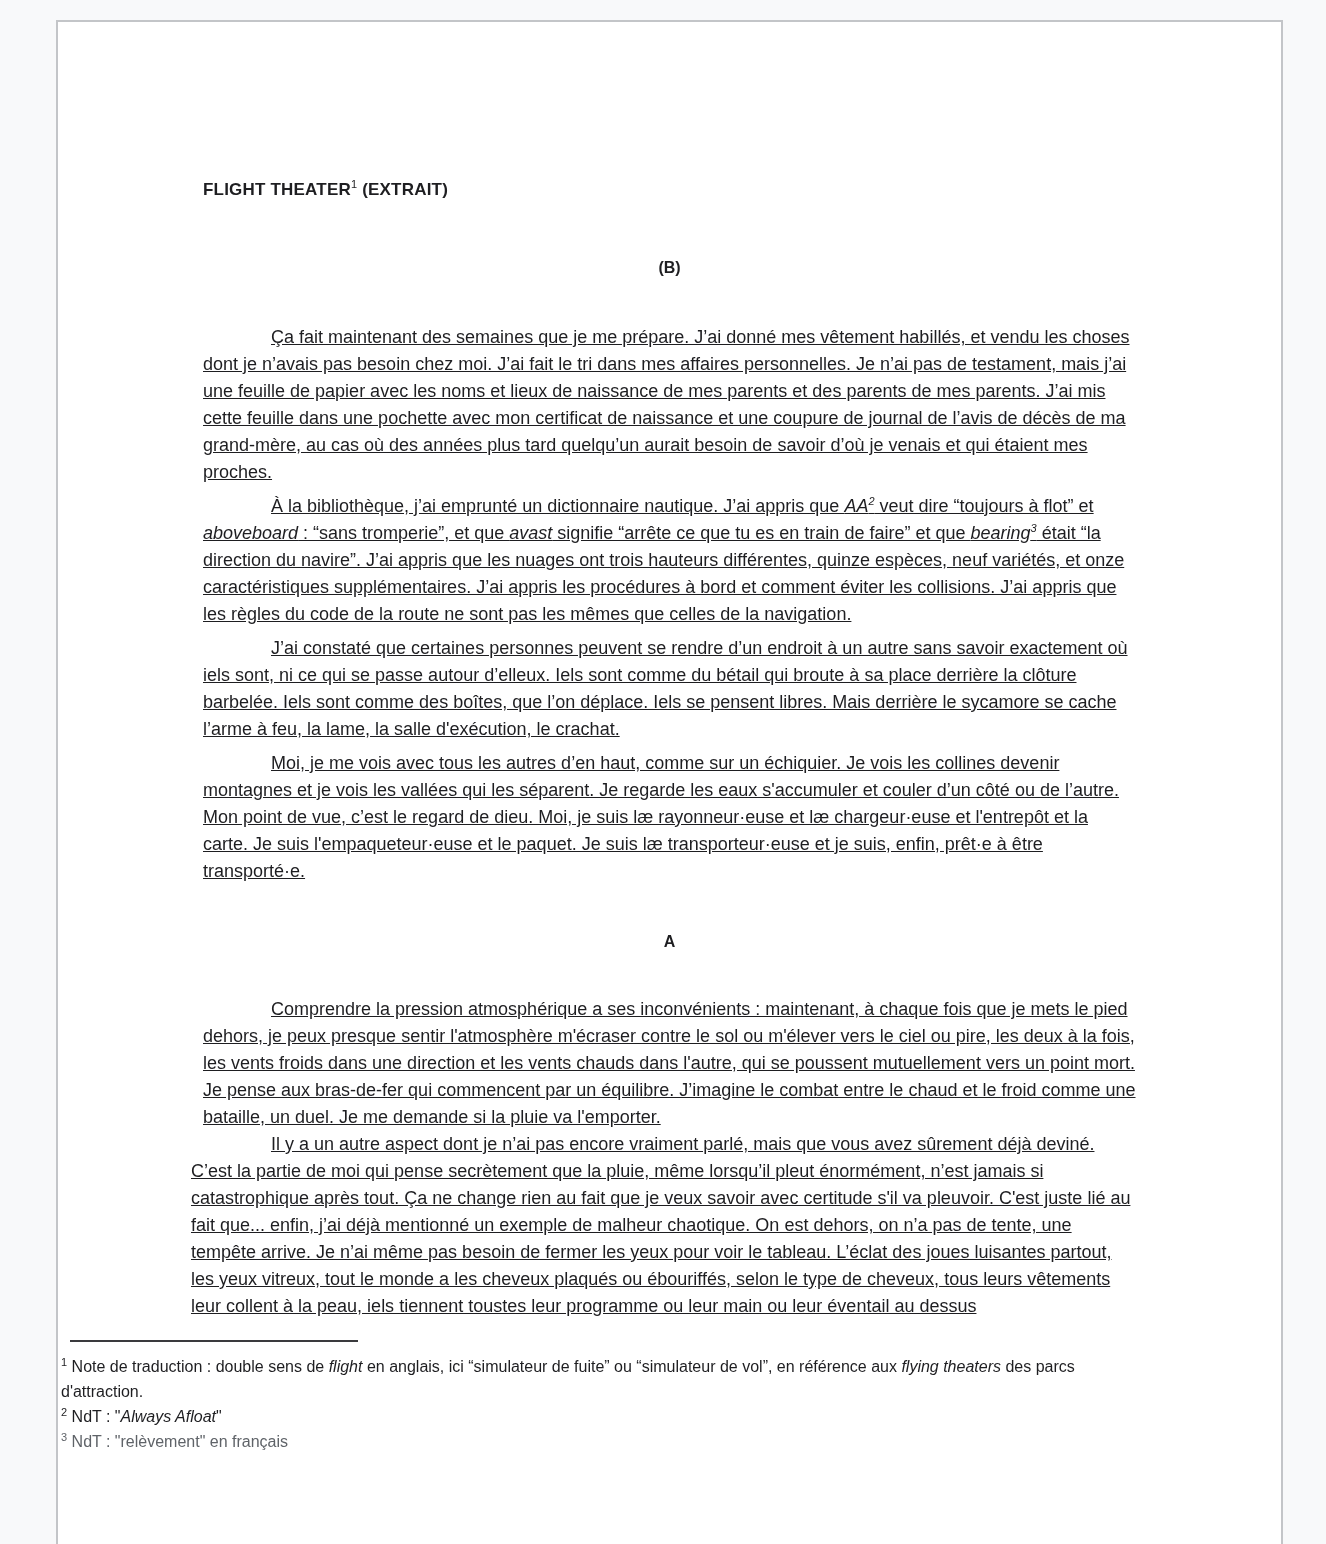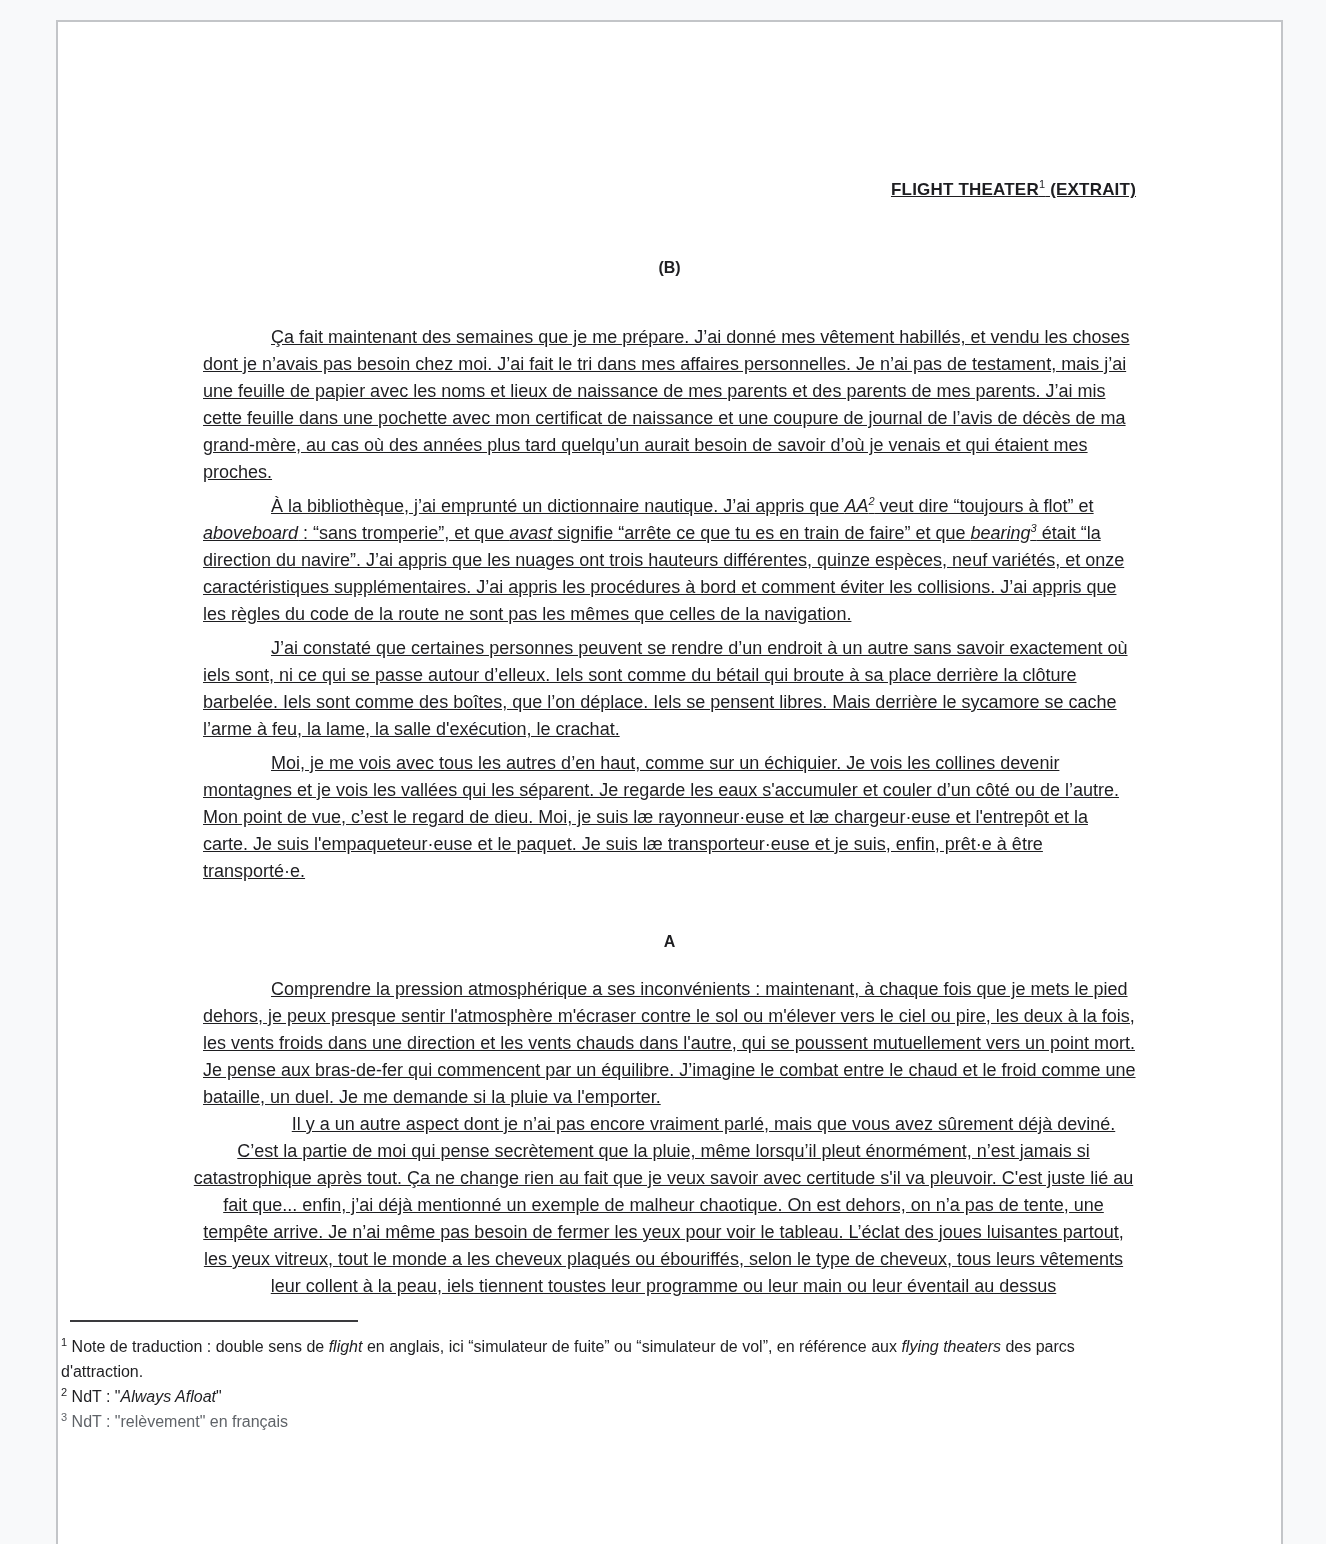--- a/index.html
+++ b/index.html
@@ -17,47 +17,46 @@
     background:#ffffff;
     border:2px solid #c3c5c8;
     box-sizing:border-box;
   }
   .content{
     padding:0 145px;
     color:#1e1e21;
   }
   .doc-title{
     margin:158px 0 0 0;
-    text-align:right;
+    text-align:left;
     font-weight:700;
     font-size:17px;
     line-height:20px;
     letter-spacing:.2px;
-    text-decoration:underline;
   }
   .section-label{
     text-align:center;
     font-weight:700;
     font-size:16px;
     line-height:20px;
     margin:0;
   }
   .section-label.sec-b{margin-top:58px;}
   .section-label.sec-a{margin-top:47px;}
   .para{
     margin:7px 0 0 0;
     font-size:18px;
     line-height:27px;
     text-indent:68px;
     text-align:left;
     text-decoration:underline;
   }
   .para.first-b{margin-top:46px;}
-  .para.first-a{margin-top:24px;}
-  .para.no-gap{margin-top:0;text-align:center;}
+  .para.first-a{margin-top:44px;}
+  .para.no-gap{margin-top:0;}
   .para.outdent{margin-left:-12px;text-indent:80px;}
   .sup{
     font-size:11px;
     font-weight:400;
     position:relative;
     top:-7px;
     line-height:0;
   }
   .it{font-style:italic;}
   .footnotes{

